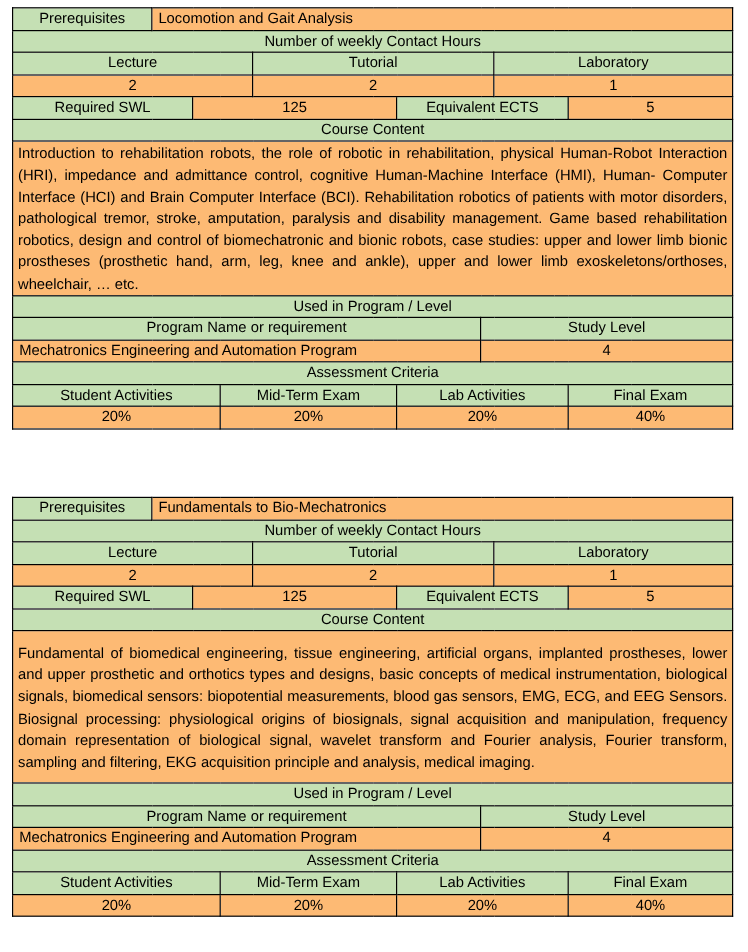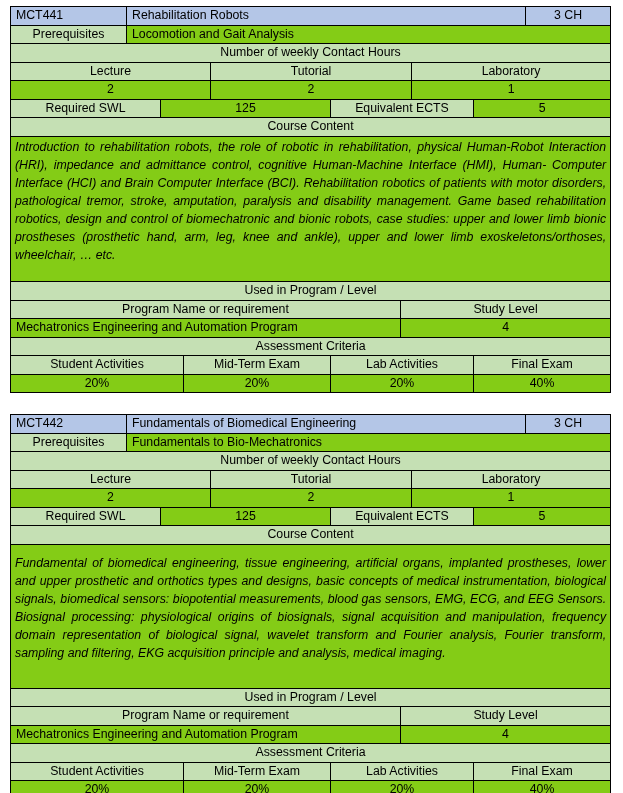--- a/index.html
+++ b/index.html
@@ -3,24 +3,24 @@
 <meta charset="utf-8">
 <style>
   html, body { margin: 0; padding: 0; background: #ffffff; }
   body { width: 623px; height: 793px; position: relative; overflow: hidden;
          font-family: "Liberation Sans", "DejaVu Sans", sans-serif; color: #000; }
   .course { position: absolute; left: 10px; width: 600px; border-collapse: collapse; table-layout: fixed; }
   .course td { border: 1px solid #000; padding: 0 5px; font-size: 12.3px; line-height: 17px; height: 17.5px;
                white-space: nowrap; overflow: hidden; vertical-align: middle; }
   .course td.blue { background: #b4c6e7; }
   .course td.green { background: #c5e0b4; text-align: center; }
-  .course td.white { background: #84cc16; }
+  .course td.white { background: #fdba74; }
   .course td.c { text-align: center; }
   .course td.content { white-space: normal; text-align: justify; text-align-last: left;
-                       line-height: 18.1px; padding: 1px 4px 17px 4px; height: auto; font-size: 12.3px; font-style: italic; }
+                       line-height: 18.1px; padding: 1px 4px 0 4px; height: auto; font-size: 12.3px; }
   #course1 { top: 6px; }
   #course2 { top: 414px; }
 </style>
 </head>
 <body>
 
 <table class="course" id="course1">
   <colgroup>
     <col style="width:116px">
       <col style="width:34px">
@@ -29,25 +29,20 @@
     <col style="width:100px">
       <col style="width:20px">
       <col style="width:70px">
       <col style="width:11px">
     <col style="width:50px">
       <col style="width:12px">
       <col style="width:52px">
       <col style="width:85px">
   </colgroup>
   <tbody>
-      <tr>
-    <td class="blue">MCT441</td>
-    <td class="blue" colspan="10">Rehabilitation Robots</td>
-    <td class="blue c">3 CH</td>
-  </tr>
   <tr>
     <td class="green">Prerequisites</td>
     <td class="white" colspan="11">Locomotion and Gait Analysis</td>
   </tr>
   <tr>
     <td class="green" colspan="12">Number of weekly Contact Hours</td>
   </tr>
   <tr>
     <td class="green c" colspan="4">Lecture</td>
     <td class="green c" colspan="4">Tutorial</td>
@@ -108,25 +103,20 @@
     <col style="width:100px">
       <col style="width:20px">
       <col style="width:70px">
       <col style="width:11px">
     <col style="width:50px">
       <col style="width:12px">
       <col style="width:52px">
       <col style="width:85px">
   </colgroup>
   <tbody>
-      <tr>
-    <td class="blue">MCT442</td>
-    <td class="blue" colspan="10">Fundamentals of Biomedical Engineering</td>
-    <td class="blue c">3 CH</td>
-  </tr>
   <tr>
     <td class="green">Prerequisites</td>
     <td class="white" colspan="11">Fundamentals to Bio-Mechatronics</td>
   </tr>
   <tr>
     <td class="green" colspan="12">Number of weekly Contact Hours</td>
   </tr>
   <tr>
     <td class="green c" colspan="4">Lecture</td>
     <td class="green c" colspan="4">Tutorial</td>

